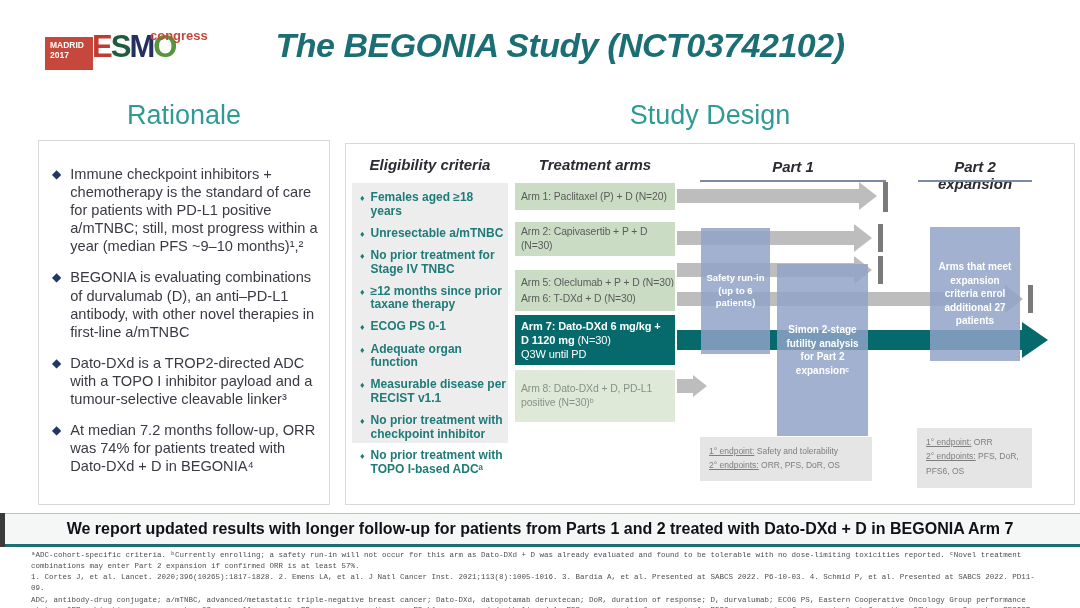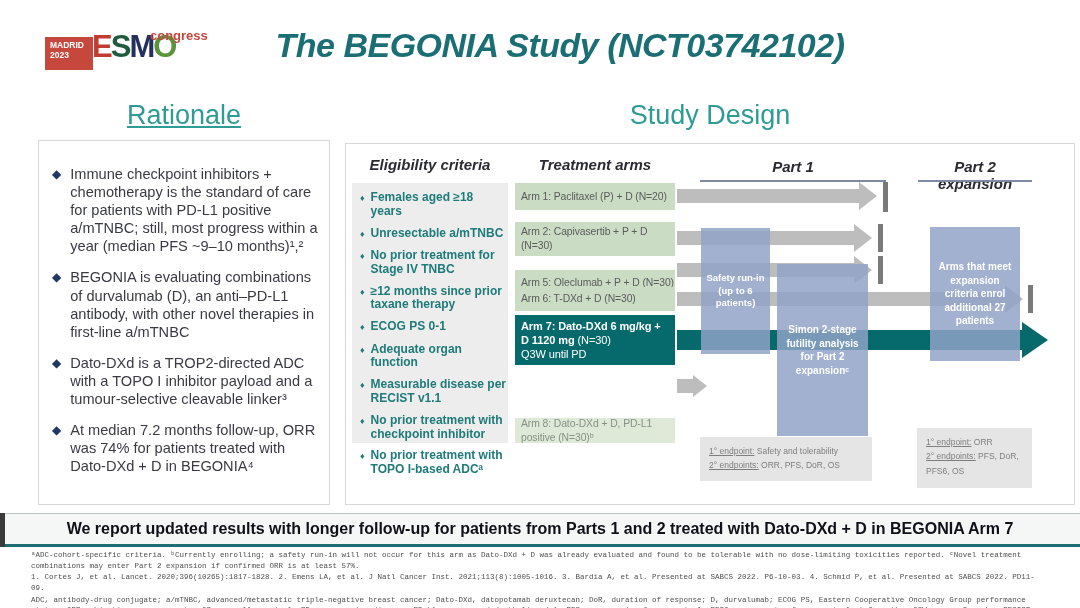--- a/index.html
+++ b/index.html
@@ -74,29 +74,29 @@
   .foot p{margin:0 4px 1px 0;font-family:Liberation Mono, monospace;}
 </style>
 </head>
 <body>
 
 <div class="slide">
 
   <div>
     <div class="logo-red">
       <div>MADRID</div>
-      <div>2023</div>
+      <div>2017</div>
     </div>
     <div class="esmo-letters"><span class="l-e">E</span><span class="l-s">S</span><span class="l-m">M</span><span class="l-o">O</span></div>
     <div class="congress">congress</div>
   </div>
 
   <div class="title">The BEGONIA Study (NCT03742102)</div>
 
-  <div class="sec-head" style="left:38px;width:292px;text-decoration:underline;">Rationale</div>
+  <div class="sec-head" style="left:38px;width:292px;">Rationale</div>
   <div class="sec-head" style="left:345px;width:730px;">Study Design</div>
 
   <div class="panel" style="left:38px;top:140px;width:292px;height:365px;"></div>
   <div class="r-list">
     <div class="r-item">
         <span class="dia">◆</span>
         <span>Immune checkpoint inhibitors + chemotherapy is the standard of care for patients with PD-L1 positive a/mTNBC; still, most progress within a year (median PFS ~9–10 months)¹,²</span>
       </div>
     <div class="r-item">
         <span class="dia">◆</span>
@@ -190,21 +190,21 @@
       <span>Arm 5: Oleclumab + P + D (N=30)</span>
     </div>
   <div class="arm one" style="top:287px;height:24px;">
       <span>Arm 6: T-DXd + D (N=30)</span>
     </div>
   <div class="arm arm7" style="top:315px;height:50px;">
     <div><span class="b">Arm 7: Dato-DXd 6 mg/kg +</span></div>
     <div><span class="b">D 1120 mg</span><span> (N=30)</span></div>
     <div><span>Q3W until PD</span></div>
   </div>
-  <div class="arm arm8" style="top:370px;height:25px;margin-top:48px;">
+  <div class="arm arm8" style="top:370px;height:52px;">
       <span>Arm 8: Dato-DXd + D, PD-L1 positive (N=30)ᵇ</span>
     </div>
 
   <div class="bluebox" style="left:701px;top:228px;width:69px;height:126px;font-size:9.5px;">Safety run-in (up to 6 patients)</div>
   <div class="bluebox" style="left:777px;top:228px;width:91px;height:172px;margin-top:36px;">Simon 2-stage futility analysis for Part 2 expansionᶜ</div>
   <div class="bluebox" style="left:930px;top:227px;width:90px;height:134px;">Arms that meet expansion criteria enrol additional 27 patients</div>
 
   <div class="endpoints" style="left:700px;top:437px;width:172px;height:44px;">
     <div><span class="lab">1° endpoint:</span><span> Safety and tolerability</span></div>
     <div><span class="lab">2° endpoints:</span><span> ORR, PFS, DoR, OS</span></div>

